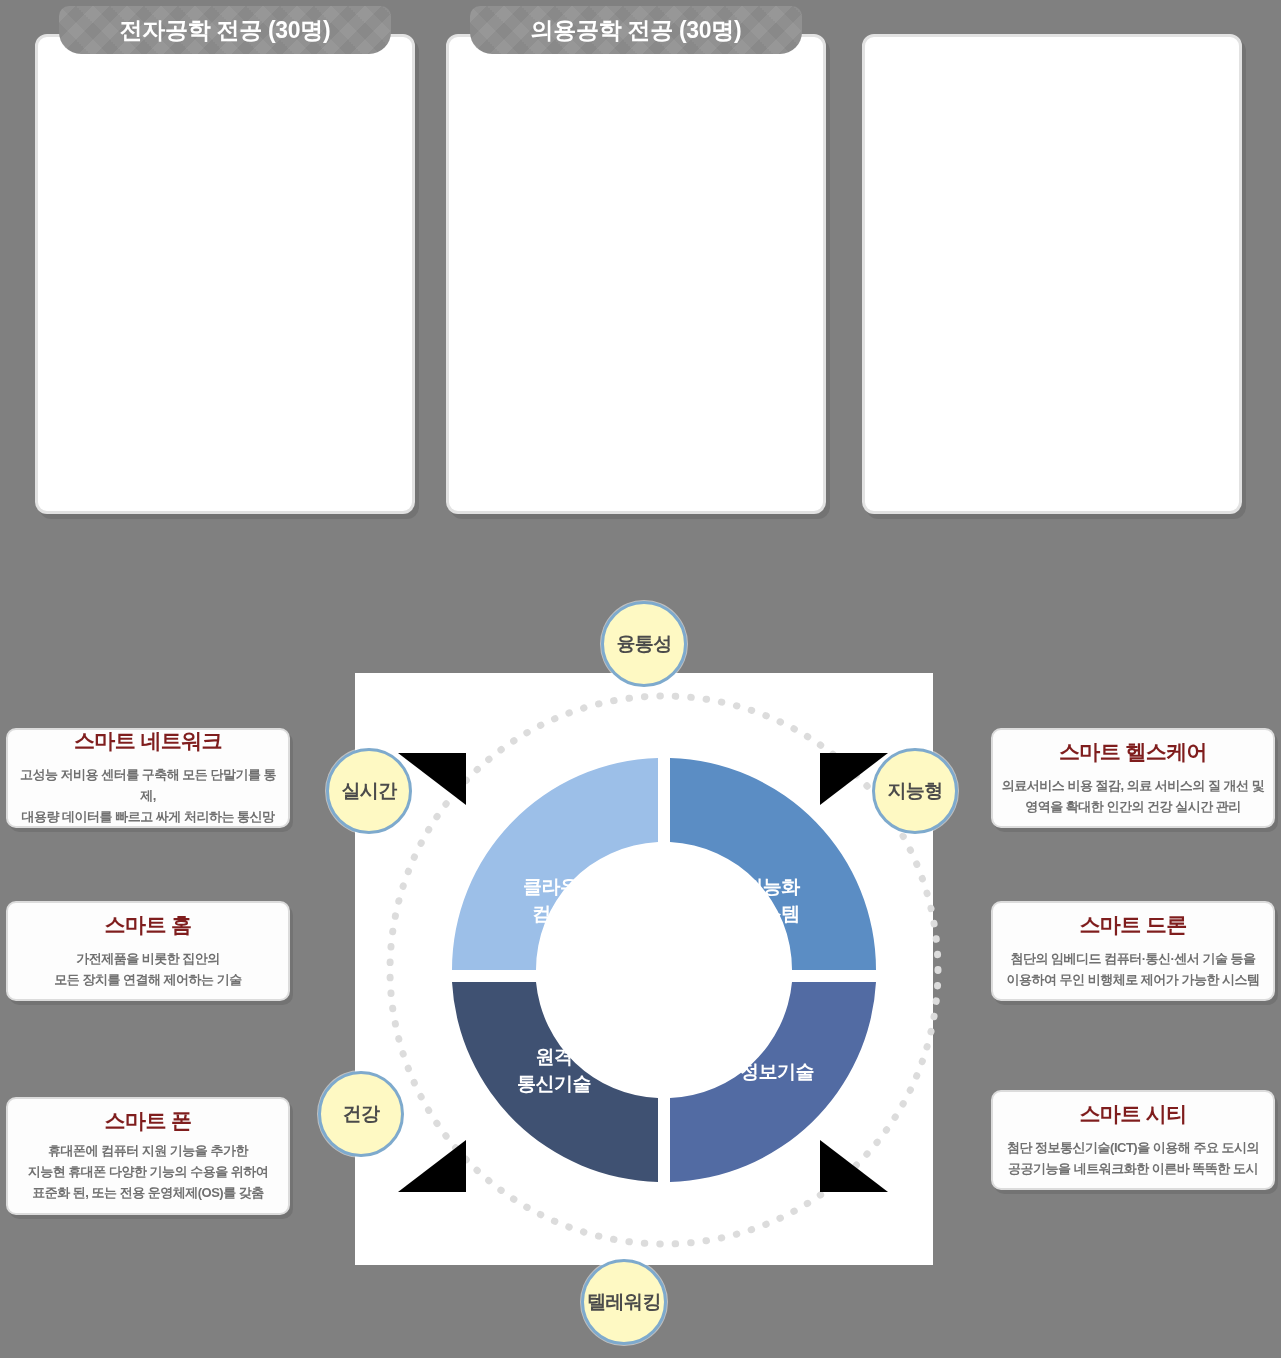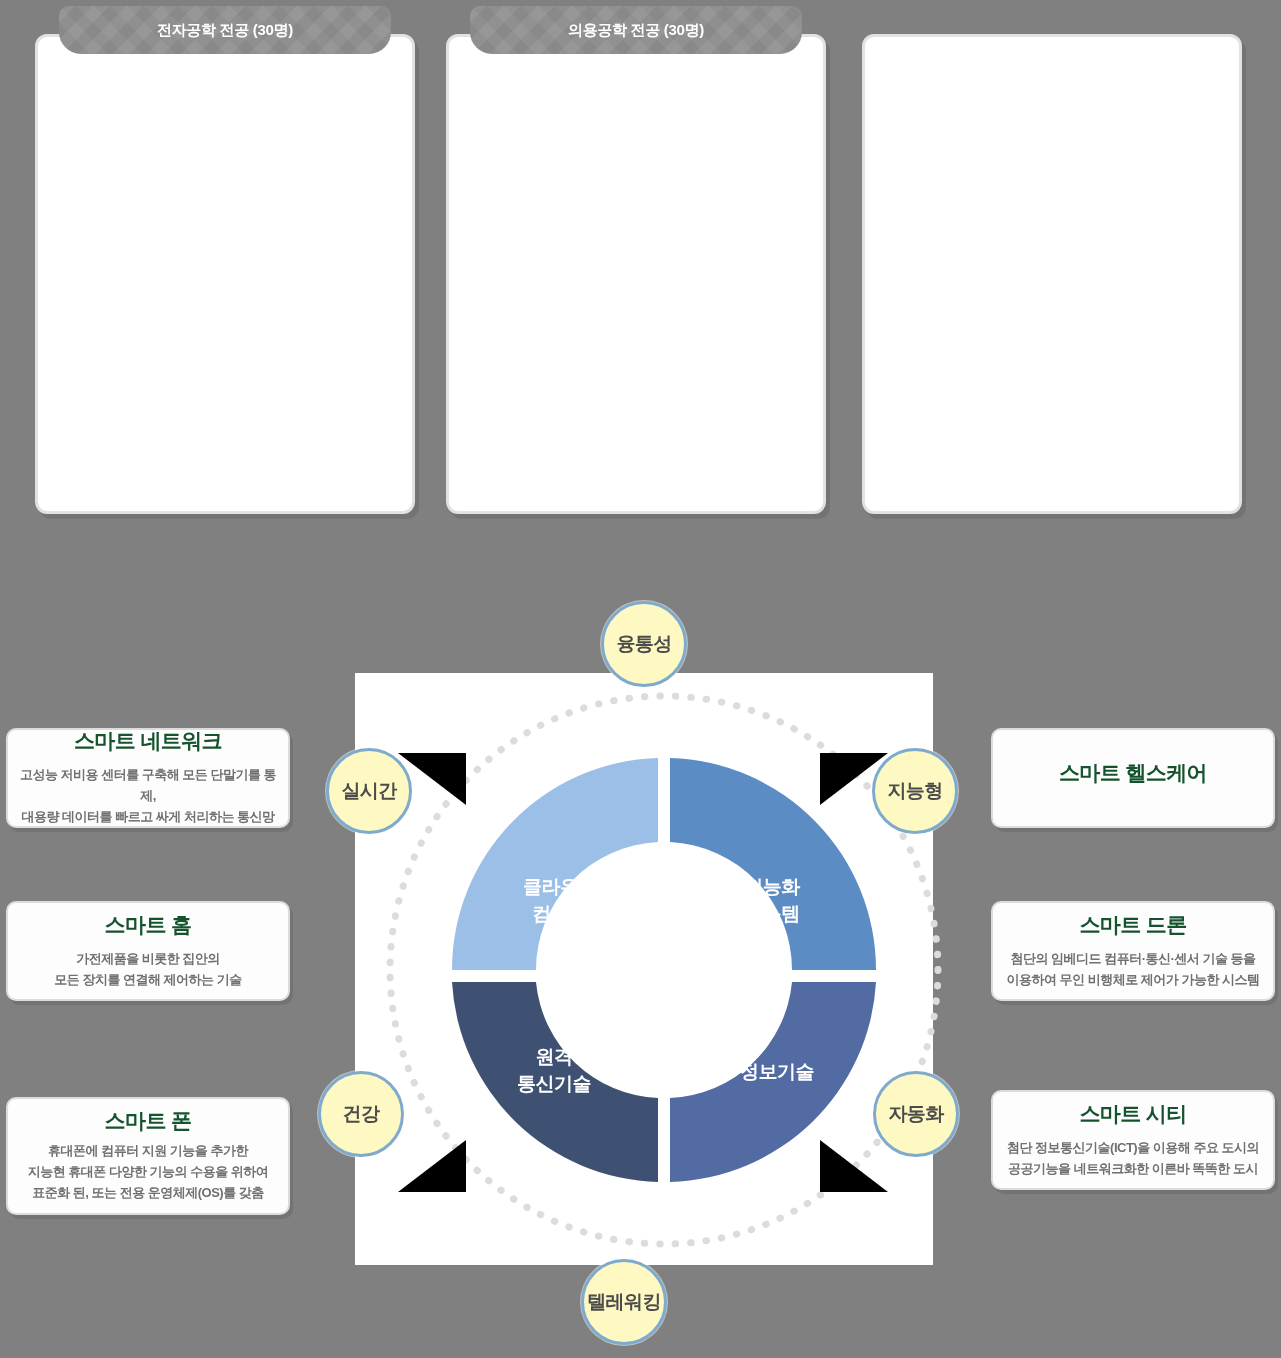--- a/index.html
+++ b/index.html
@@ -15,21 +15,21 @@
   .major-card { position: absolute; }
   .card-tab {
     position: absolute; top: 0; left: 50%; transform: translateX(-50%);
     width: 332px; height: 48px;
     background: #8f8f8f;
     background-image:
       linear-gradient(135deg, rgba(255,255,255,.07) 25%, transparent 25%, transparent 50%, rgba(255,255,255,.07) 50%, rgba(255,255,255,.07) 75%, transparent 75%),
       linear-gradient(45deg, rgba(0,0,0,.045) 25%, transparent 25%, transparent 50%, rgba(0,0,0,.045) 50%, rgba(0,0,0,.045) 75%, transparent 75%);
     background-size: 34px 34px, 34px 34px;
     border-radius: 10px 10px 22px 22px;
-    color: #fff; font-size: 15px; font-weight: bold;
+    color: #fff; font-size: 23px; font-weight: bold;
     display: flex; align-items: center; justify-content: center;
     letter-spacing: -0.3px;
     z-index: 3;
   }
   .card-body {
     position: absolute; top: 28px; left: 0;
     width: 100%; height: 480px;
     background: #fff;
     border: 3px solid #e2e2e2;
     border-radius: 12px;
@@ -92,21 +92,21 @@
     position: absolute; z-index: 5;
     background: #fdfdfd;
     border: 2px solid #dcdcdc;
     border-radius: 10px;
     box-shadow: 3px 4px 0 rgba(0,0,0,.10);
     display: flex; flex-direction: column; align-items: center;
     justify-content: center;
     padding: 10px 8px 12px;
   }
   .info-title {
-    font-size: 21px; font-weight: bold; color: #14532d;
+    font-size: 21px; font-weight: bold; color: #7f1d1d;
     letter-spacing: -0.6px; margin-bottom: 9px;
   }
   .info-desc {
     font-size: 13px; color: #707070; font-weight: bold;
     line-height: 21px; text-align: center; letter-spacing: -0.5px;
   }
 </style>
 </head>
 <body>
 
@@ -210,21 +210,20 @@
 
       <text class="seg-label" x="166" y="383" text-anchor="middle">원격</text>
       <text class="seg-label" x="166" y="410" text-anchor="middle">통신기술</text>
     </svg>
   </div>
 
   <div class="bubble" style="left:601px; top:601px;">융통성</div>
   <div class="bubble" style="left:326px; top:748px;">실시간</div>
   <div class="bubble" style="left:318px; top:1071px;">건강</div>
   <div class="bubble" style="left:872px; top:748px;">지능형</div>
-  <div class="bubble" style="left:873px; top:1071px;">자동화</div>
   <div class="bubble" style="left:574px; top:1259px;margin-left:7px;">텔레워킹</div>
 
   <div class="info-box" style="left:6px; top:728px; width:284px; height:100px;">
     <div class="info-title">스마트 네트워크</div>
     <div class="info-desc">
       <div>고성능 저비용 센터를 구축해 모든 단말기를 통제,</div>
       <div>대용량 데이터를 빠르고 싸게 처리하는 통신망</div>
     </div>
   </div>
 
@@ -240,20 +239,24 @@
     <div class="info-title" style="margin-bottom:5px;">스마트 폰</div>
     <div class="info-desc">
       <div>휴대폰에 컴퓨터 지원 기능을 추가한</div>
       <div>지능현 휴대폰 다양한 기능의 수용을 위하여</div>
       <div>표준화 된, 또는 전용 운영체제(OS)를 갖춤</div>
     </div>
   </div>
 
   <div class="info-box" style="left:991px; top:728px; width:284px; height:100px;">
     <div class="info-title">스마트 헬스케어</div>
+    <div class="info-desc">
+      <div>의료서비스 비용 절감, 의료 서비스의 질 개선 및</div>
+      <div>영역을 확대한 인간의 건강 실시간 관리</div>
+    </div>
   </div>
 
   <div class="info-box" style="left:991px; top:901px; width:284px; height:100px;">
     <div class="info-title">스마트 드론</div>
     <div class="info-desc">
       <div>첨단의 임베디드 컴퓨터·통신·센서 기술 등을</div>
       <div>이용하여 무인 비행체로 제어가 가능한 시스템</div>
     </div>
   </div>
 

